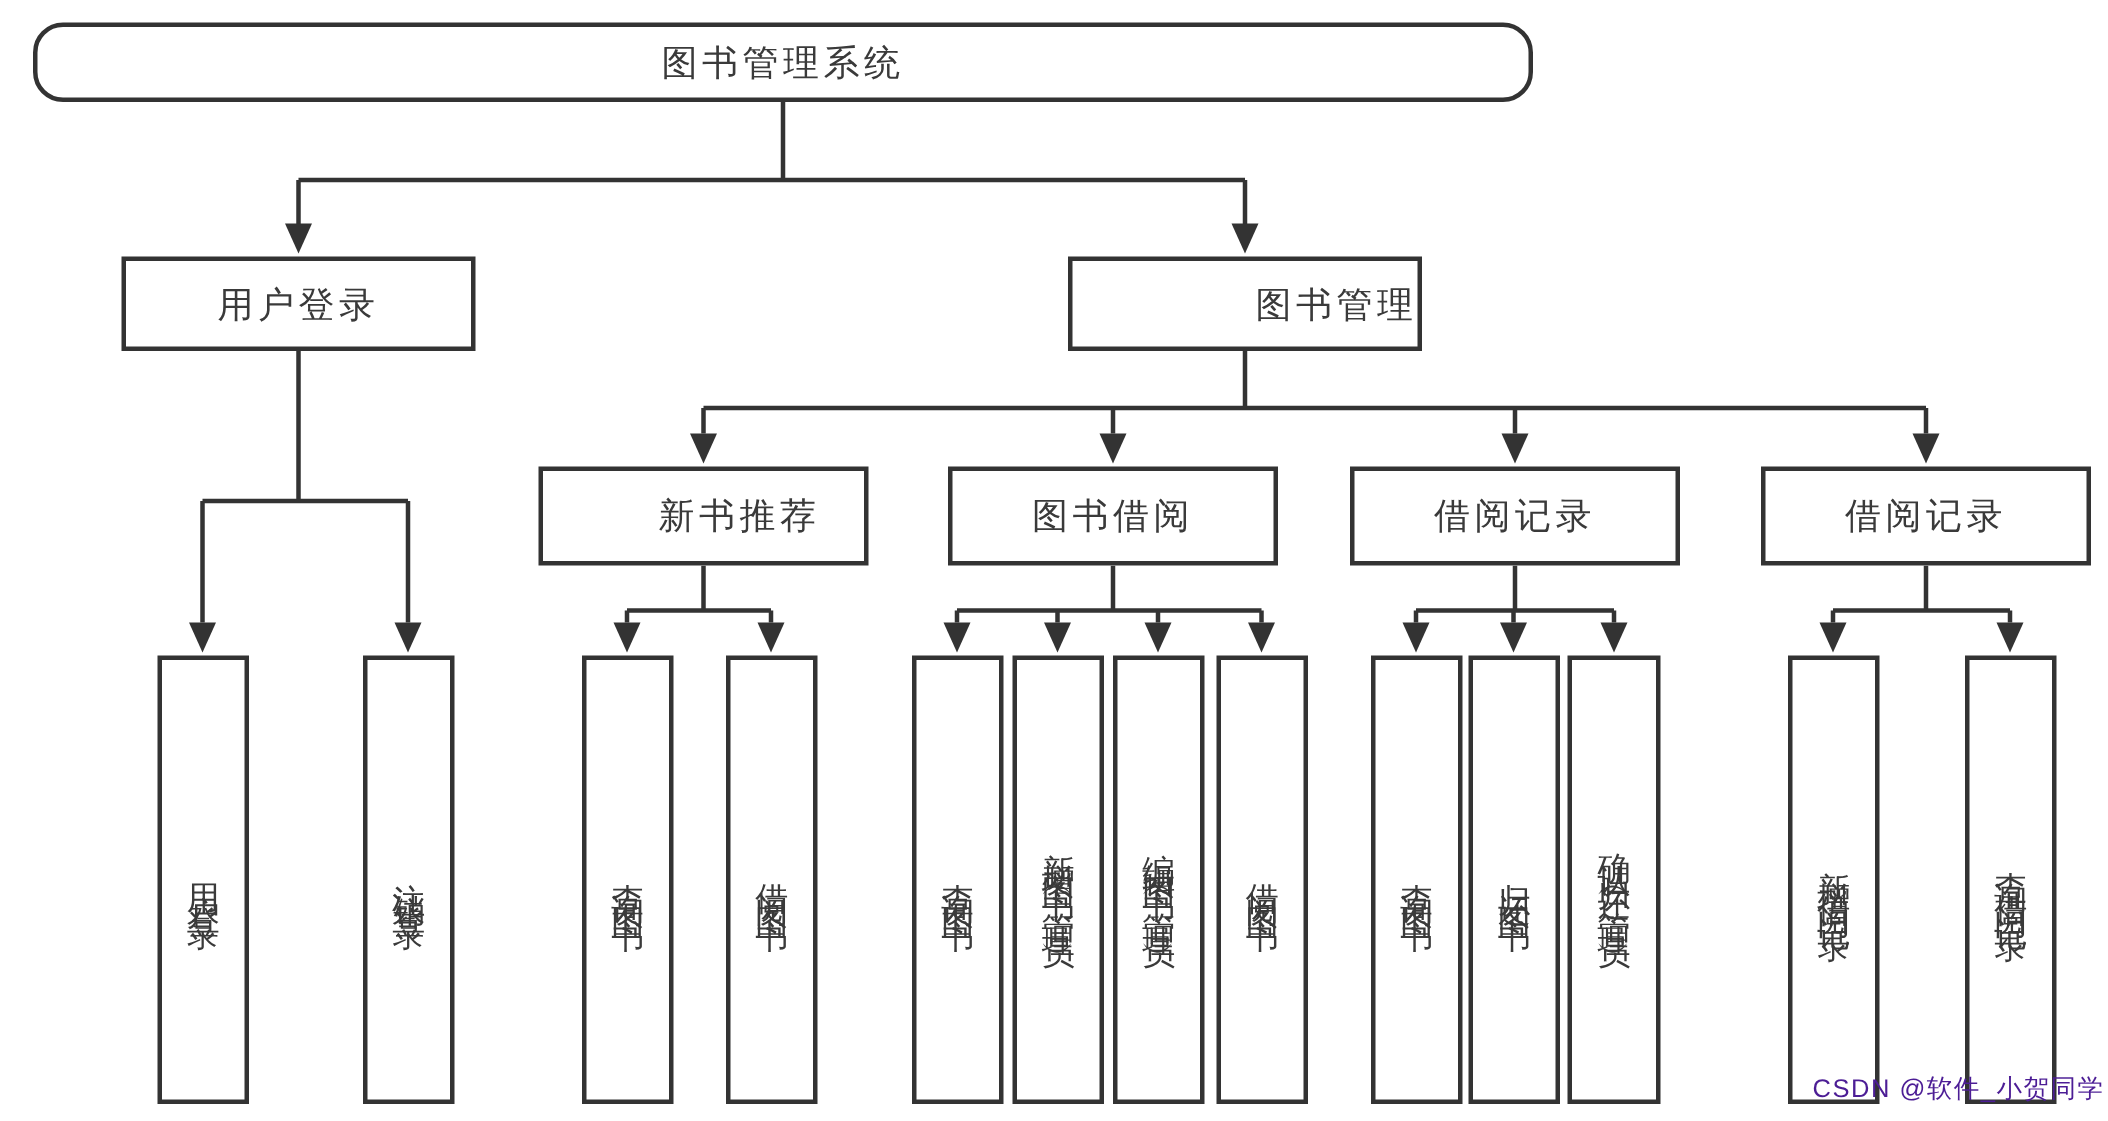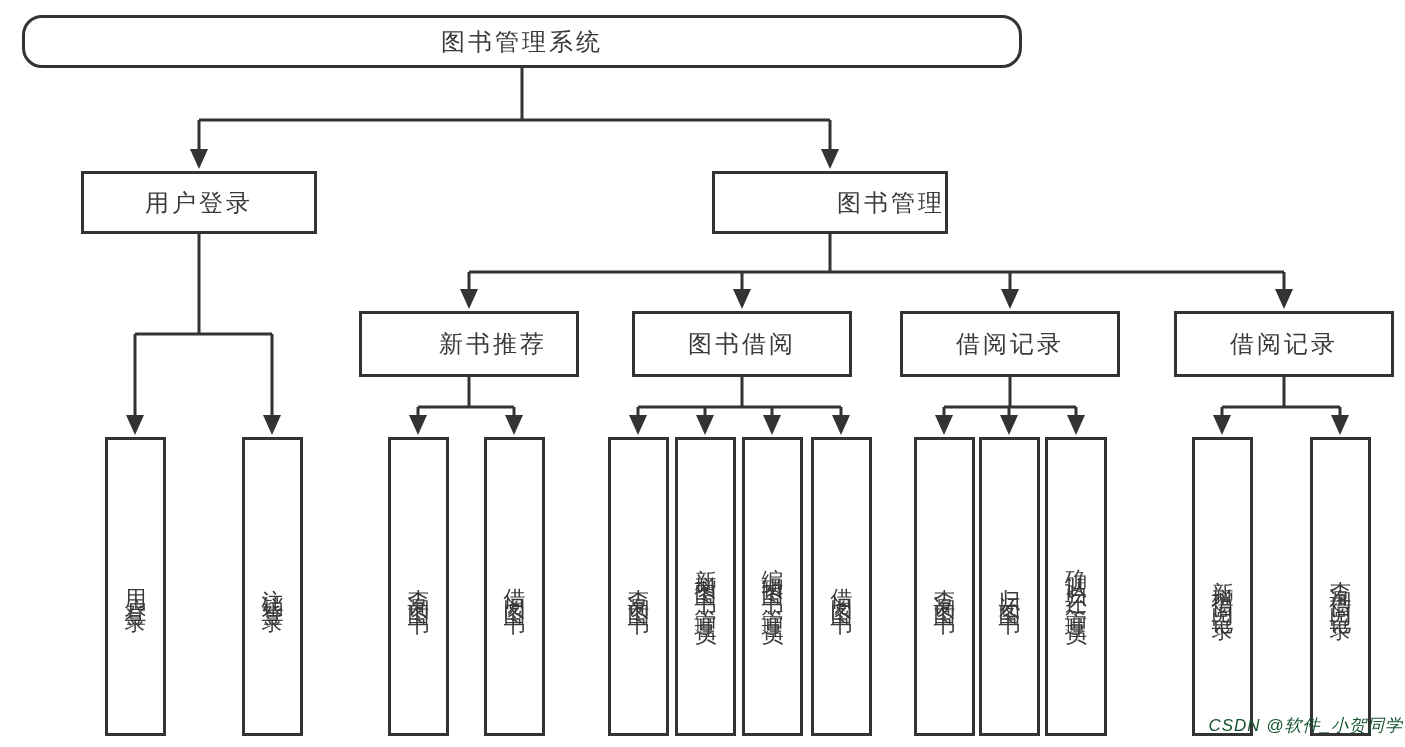--- a/index.html
+++ b/index.html
@@ -44,25 +44,24 @@
     letter-spacing: 8px;
     line-height: 1;
     color: #3a3a3a;
     white-space: nowrap;
   }
   .watermark {
     position: absolute;
     top: 714px;
     right: 2px;
     font-size: 17px;
-    color: #14532d;
+    color: #4c1d95;
     letter-spacing: 1px;
     z-index: 10;
     white-space: nowrap;
-    font-style: italic;
   }
 </style>
 </head>
 <body>
 
 <div id="canvas">
 
   <svg id="connectors" width="1405" height="747" viewBox="0 0 1405 747">
     <g stroke="#333333" stroke-width="3" fill="none">
 

